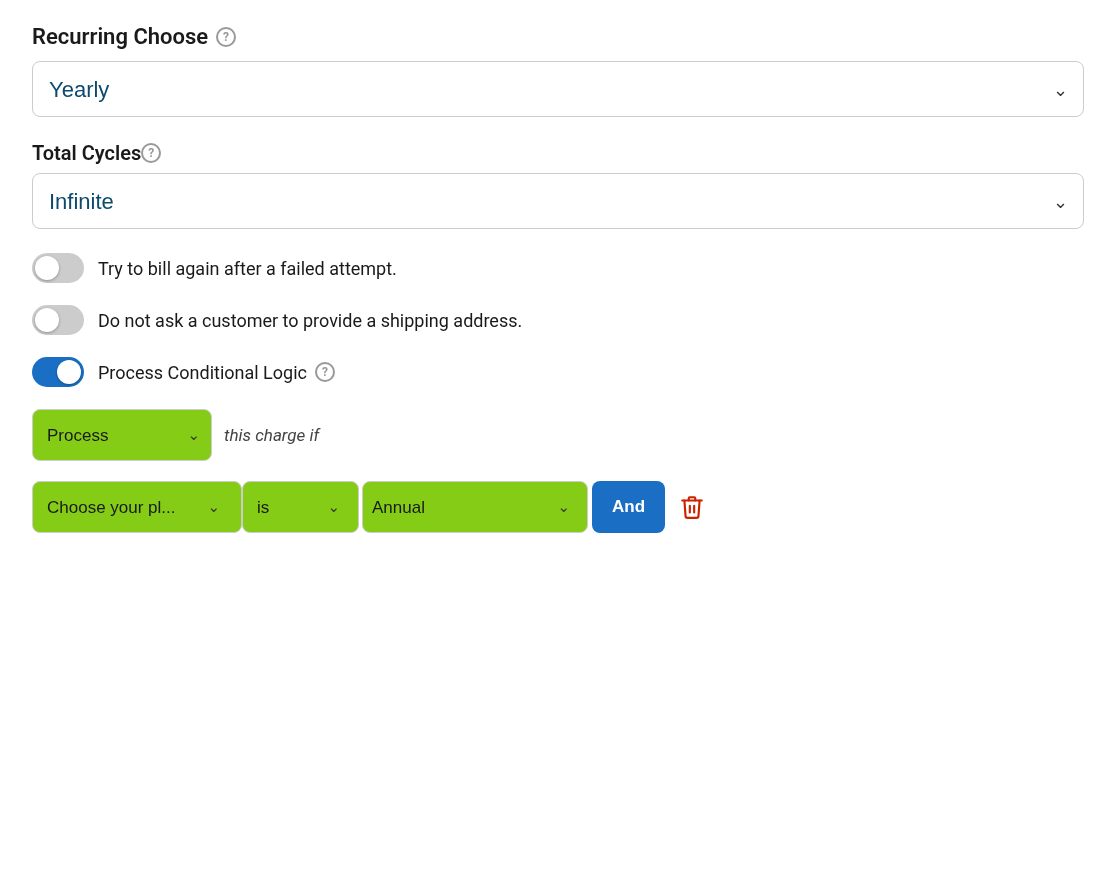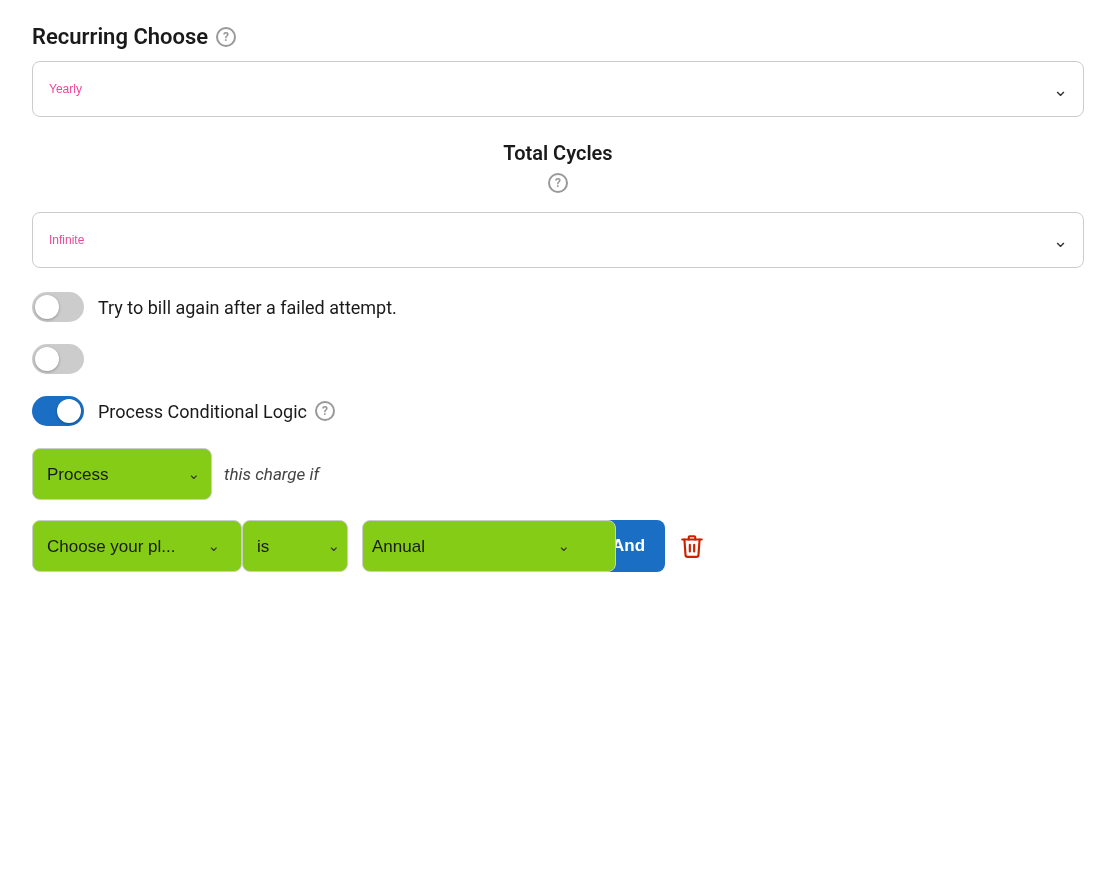--- a/index.html
+++ b/index.html
@@ -48,47 +48,45 @@
       max-width: 1052px;
       margin-bottom: 24px;
     }
 
     .select-field {
       width: 100%;
       height: 56px;
       border: 1.5px solid #ccc;
       border-radius: 8px;
       padding: 0 16px;
-      font-size: 12px;
-      color: #ec4899;
+      font-size: 22px;
+      color: #0c4a6e;
       background: #fff;
       appearance: none;
       cursor: pointer;
       outline: none;
     }
 
     .chevron-icon {
       position: absolute;
       right: 16px;
       top: 50%;
       transform: translateY(-50%);
       pointer-events: none;
       color: #333;
       font-size: 18px;
     }
 
     .label-row {
       display: flex;
       align-items: center;
-      gap: 8px;
       font-size: 20px;
       font-weight: 600;
       color: #1a1a1a;
-      margin-bottom: 19px;
-      flex-direction: column;
+      margin-bottom: 8px;
     }
 
     .toggle-row {
       display: flex;
       align-items: center;
       gap: 14px;
       margin-bottom: 22px;
     }
 
     .toggle-label {
@@ -279,20 +277,21 @@
     <span class="toggle-track"></span>
   </label>
   <span class="toggle-label">Try to bill again after a failed attempt.</span>
 </div>
 
 <div class="toggle-row">
   <label class="toggle">
     <input type="checkbox" style="">
     <span class="toggle-track"></span>
   </label>
+  <span class="toggle-label">Do not ask a customer to provide a shipping address.</span>
 </div>
 
 <div class="toggle-row">
   <label class="toggle">
     <input type="checkbox" checked="" style="">
     <span class="toggle-track"></span>
   </label>
   <span class="toggle-label">
     <span>Process Conditional Logic</span>
     <span class="help-icon" title="Help">?</span>
@@ -314,29 +313,29 @@
   <div class="small-select-wrapper cond-select-lg">
     <select class="small-select cond-select-lg" style="width:210px;">
       <option value="" selected="">Choose your pl...</option>
       <option value="Annual">Annual Plan</option>
       <option value="Monthly">Monthly Plan</option>
     </select>
     <span class="small-chevron">⌄</span>
   </div>
 
   <div class="small-select-wrapper cond-select-sm">
-    <select class="small-select cond-select-sm" style="width:106px;">
+    <select class="small-select cond-select-sm" style="width:117px;">
       <option value="is" selected="">is</option>
       <option value="is not">is not</option>
     </select>
     <span class="small-chevron">⌄</span>
   </div>
 
   <div class="small-select-wrapper cond-select-md">
-    <select class="small-select cond-select-md" style="width:254px;padding-left:9px;">
+    <select class="small-select cond-select-md" style="width:226px;padding-left:9px;">
       <option value="Annual" selected="">Annual</option>
       <option value="Monthly">Monthly</option>
       <option value="Weekly">Weekly</option>
     </select>
     <span class="small-chevron">⌄</span>
   </div>
 
   <button class="and-button">And</button>
 
   <button class="delete-btn trash-icon" title="Delete condition">

